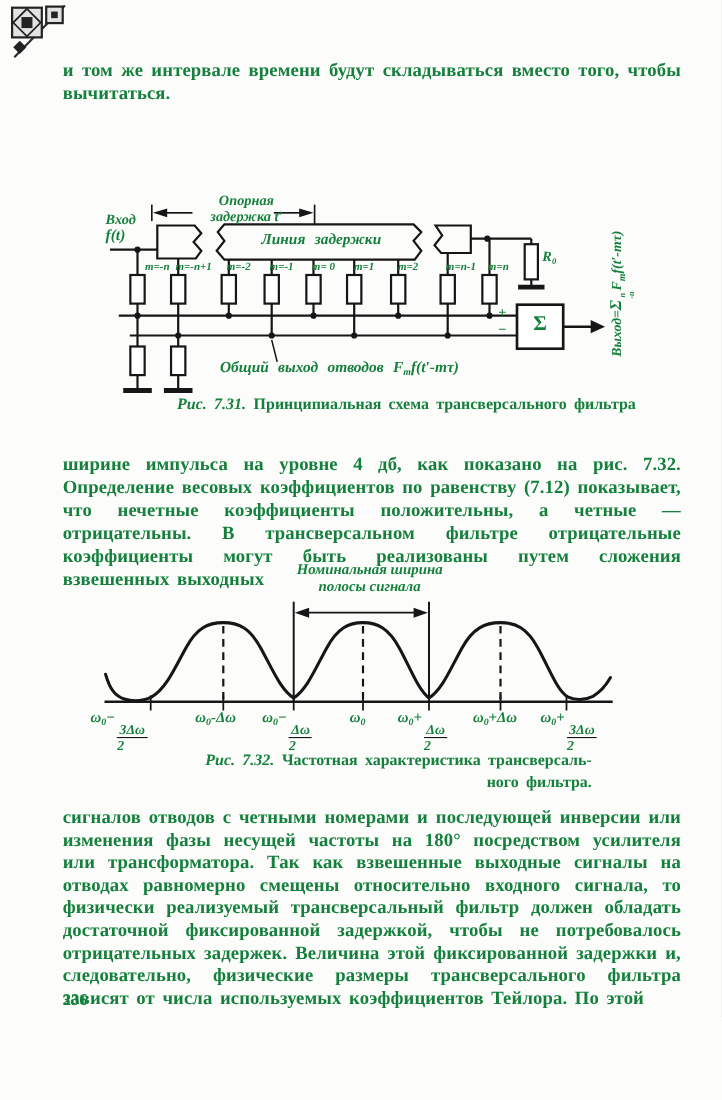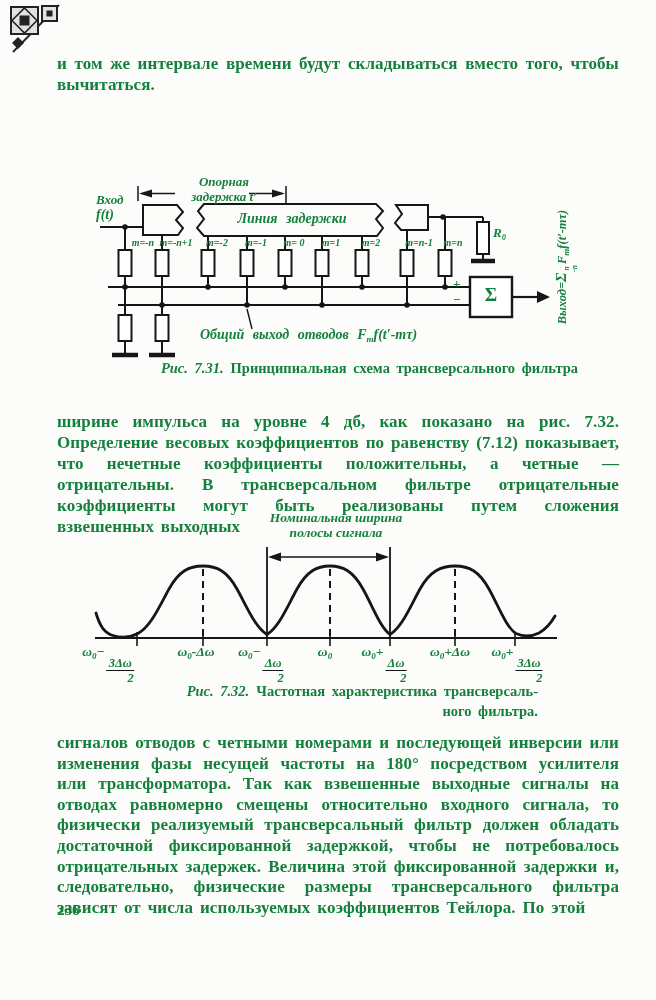--- a/index.html
+++ b/index.html
@@ -20,21 +20,21 @@
        font-weight:700;font-size:19px;}
   .out-label{position:absolute;left:481px;top:258px;width:162px;height:18px;
        transform:rotate(-90deg);transform-origin:50% 50%;text-align:center;
        font-style:italic;font-weight:700;font-size:12.5px;white-space:nowrap;}
   .limits{display:inline-flex;flex-direction:column;font-size:7.5px;line-height:1;
        vertical-align:-3px;margin:0 1px;}
   sub.m{font-size:9px;vertical-align:-3px;font-style:italic;}
   .tick{position:absolute;top:644px;transform:translateX(-50%);font-style:italic;
        font-weight:700;font-size:13.5px;white-space:nowrap;}
   .tick sub{font-size:9px;vertical-align:-3px;}
-  .frac{display:inline-flex;flex-direction:column;align-items:flex-end;font-size:12.5px;
+  .frac{display:inline-flex;flex-direction:column;align-items:flex-start;font-size:12.5px;
        line-height:1.15;vertical-align:-11px;margin-left:2px;}
   .fnum{border-bottom:1.7px solid #141414;padding:0 2px;}
   svg.layer{position:absolute;left:0;top:0;pointer-events:none;}
 </style>
 </head>
 <body>
 
 <div class="page">
 
   <svg class="layer" style="left:8px;top:2px" width="58" height="54" viewBox="0 0 58 54">

